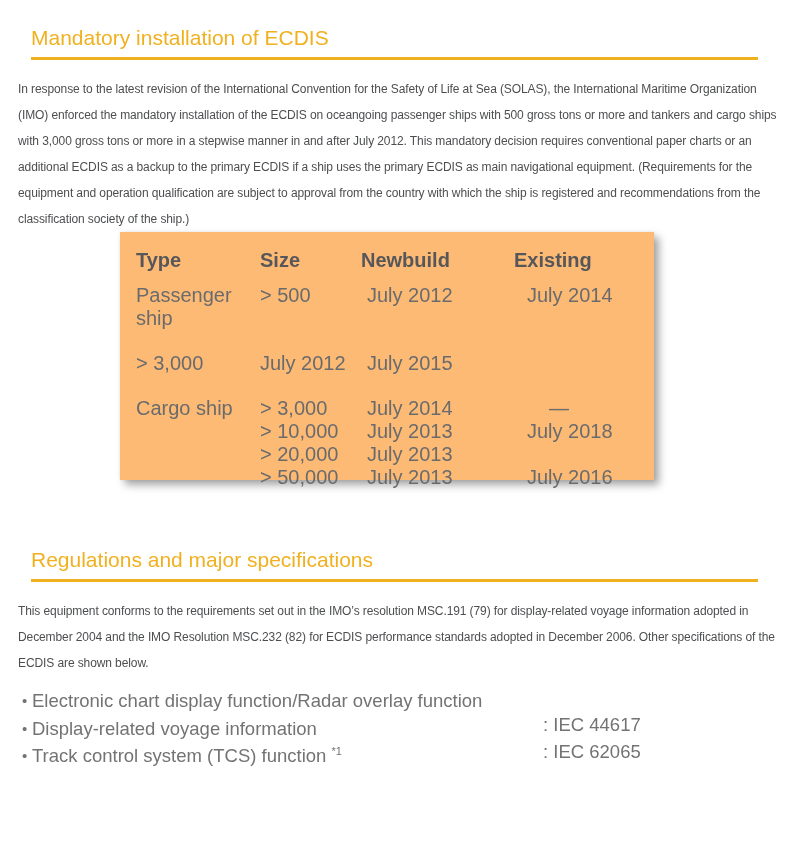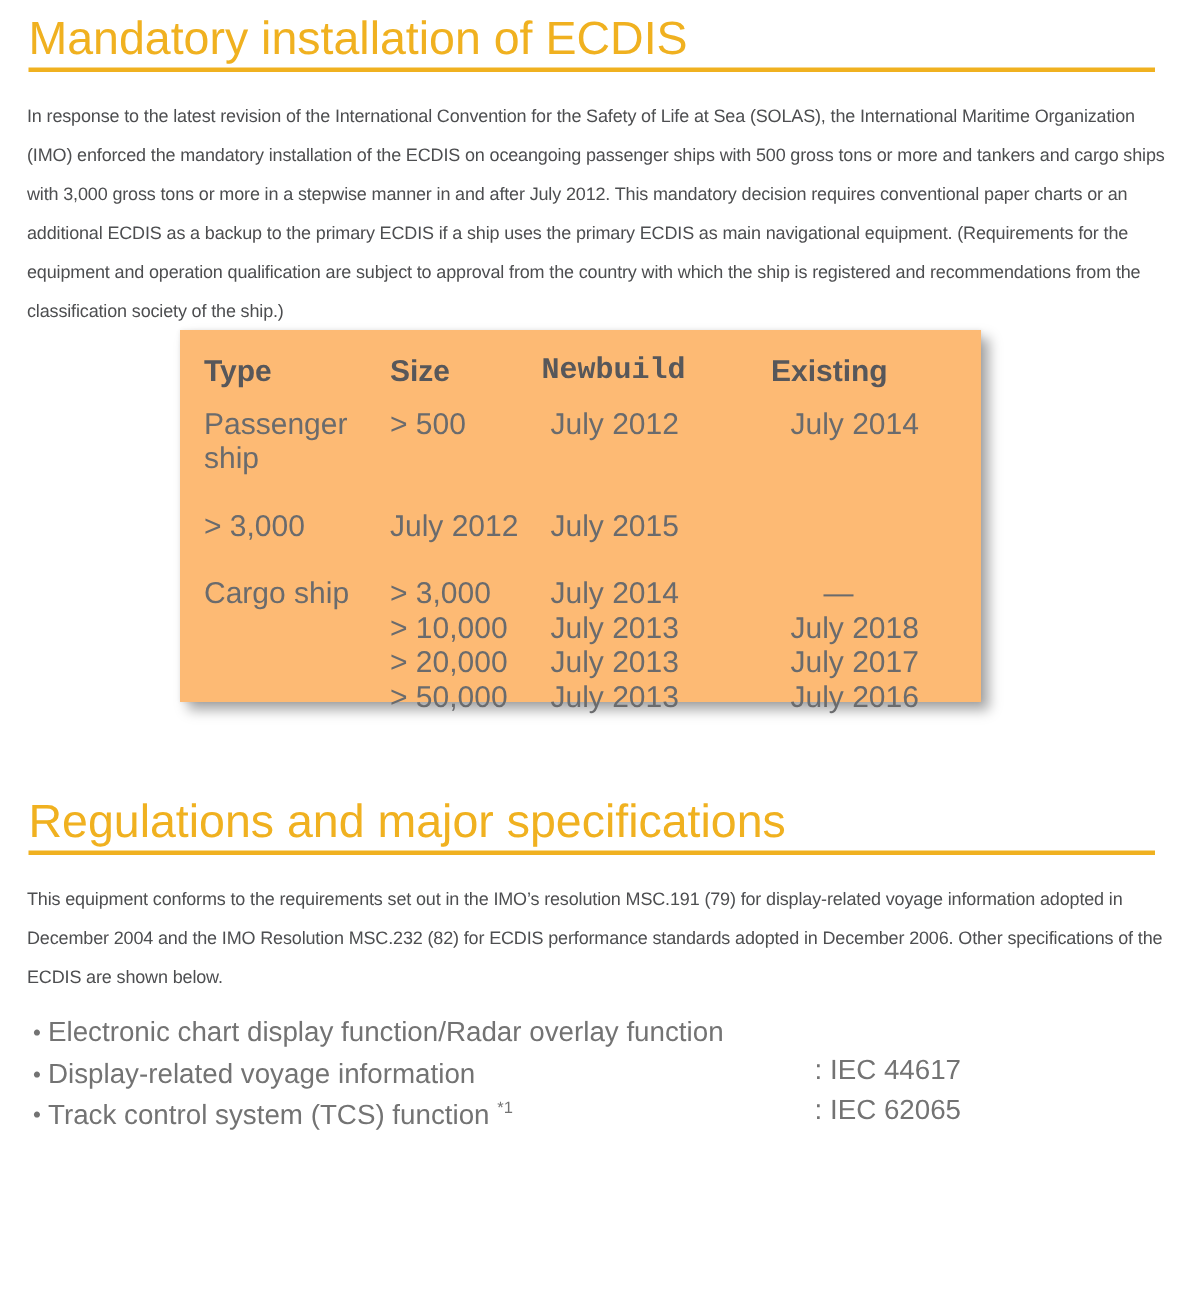--- a/index.html
+++ b/index.html
@@ -8,22 +8,22 @@
     height: 863px;
     background: #ffffff;
     font-family: "Liberation Sans", "DejaVu Sans", sans-serif;
     color: #4d4e50;
     overflow: hidden;
   }
   .content {
     padding: 8px 18px 0 18px;
   }
   h1.section-title {
-    margin: 1px;
-    font-size: 31px;
+    margin: 13px;
+    font-size: 21px;
     font-weight: 400;
     line-height: 34px;
     color: #f0b120;
     border-bottom: 3px solid #f0b120;
     padding-bottom: 2px;
   }
   h1.second { margin-top: 63px; }
   p.body-text {
     width: 760px;
     margin: 16px 0 0 0;
@@ -50,21 +50,21 @@
     color: #6a6b6d;
   }
   .thead {
     padding-top: 16px;
     line-height: 24px;
     font-size: 20px;
     font-weight: 700;
     color: #57575a;
     margin-bottom: 0;
   }
-  .thead .h-newbuild { margin-left: -6px; font-family: Liberation Mono, monospace; }
+  .thead .h-newbuild { margin-left: -6px; }
   .thead .h-existing { margin-left: -13px; }
   .r-first { margin-top: 12px; }
   .r-group { margin-top: 22px; }
   .cell-center { display: inline-block; width: 64px; text-align: center; }
   
   .spec-list { margin-top: 9px; }
   .spec-row {
     display: grid;
     grid-template-columns: 525px auto;
     font-size: 18.5px;
@@ -116,21 +116,20 @@
       <span></span>
       <span>&gt; 10,000</span>
       <span>July 2013</span>
       <span>July 2018</span>
     </div>
 
     <div class="trow">
       <span></span>
       <span>&gt; 20,000</span>
       <span>July 2013</span>
-      <span>July 2017</span>
     </div>
 
     <div class="trow">
       <span></span>
       <span>&gt; 50,000</span>
       <span>July 2013</span>
       <span>July 2016</span>
     </div>
   </div>
 

